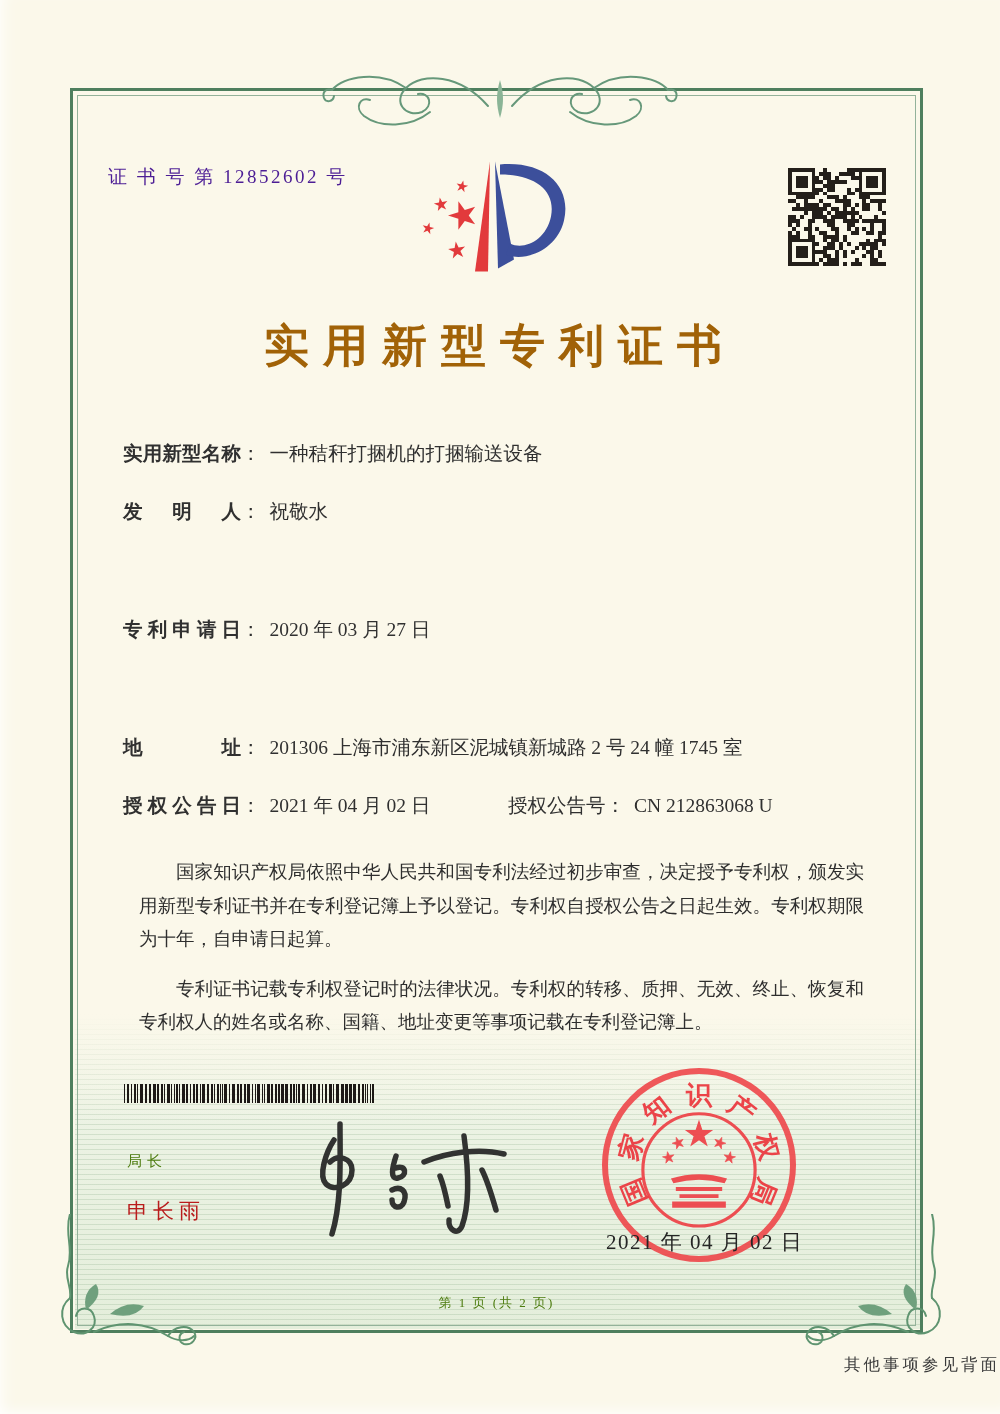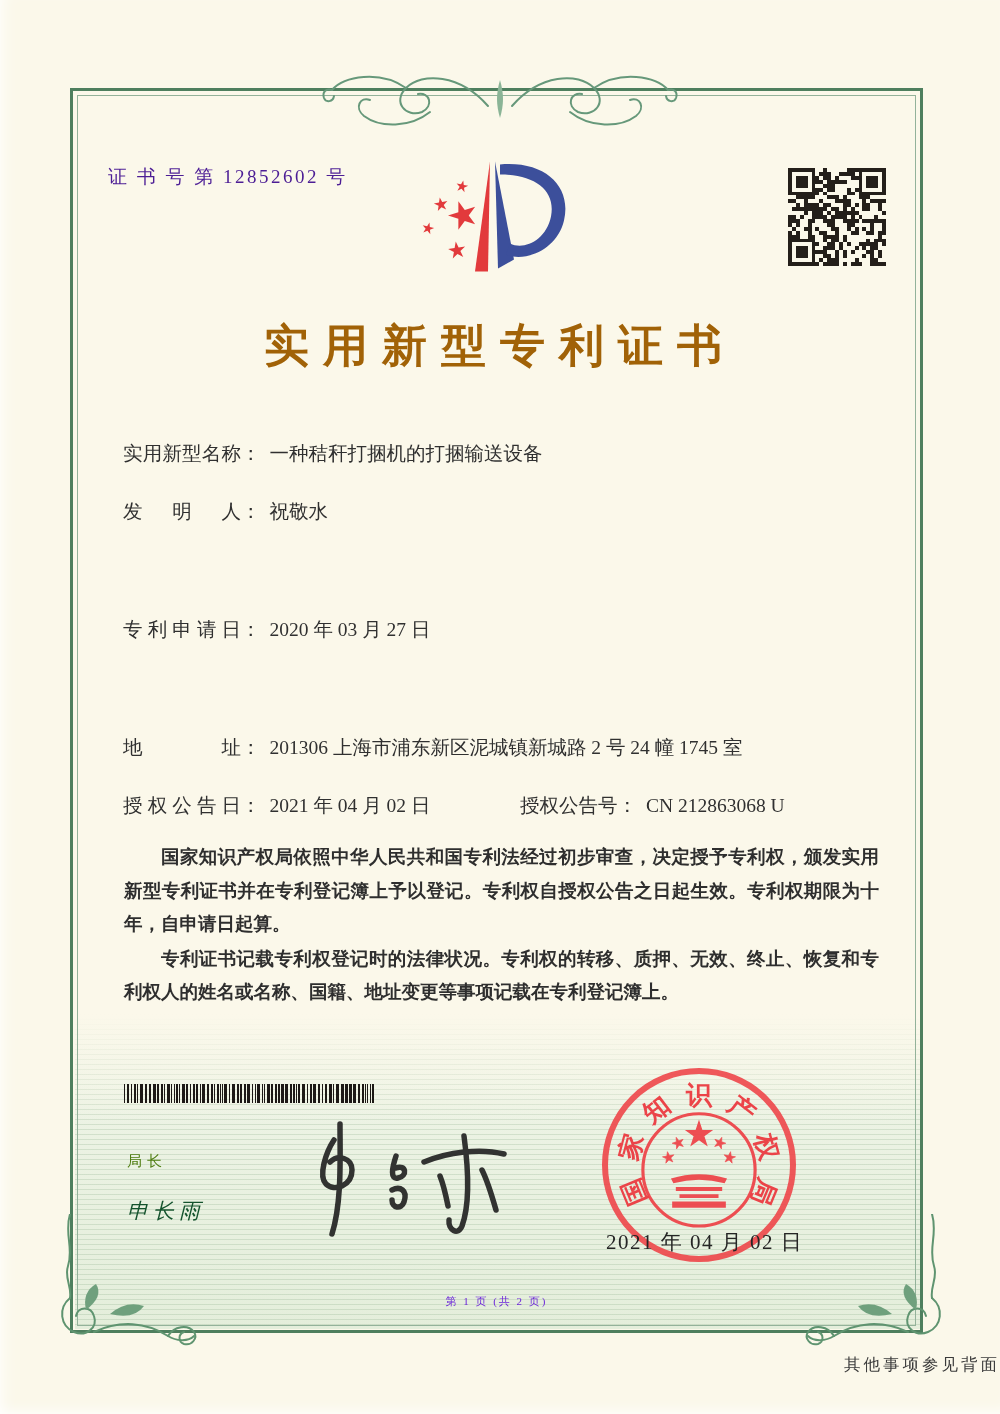--- a/index.html
+++ b/index.html
@@ -19,36 +19,36 @@
     background:
       linear-gradient(180deg, #fbf8ea 0px, rgba(251,248,234,0) 110px),
       repeating-linear-gradient(180deg, rgba(118,158,118,.22) 0px, rgba(118,158,118,.22) 1px, rgba(255,255,255,0) 1px, rgba(255,255,255,0) 5px),
       linear-gradient(180deg,#f0f5e8 0px,#e4eedb 100%);
   }
   .cert-no{position:absolute;left:108px;top:164px;font-size:19px;letter-spacing:2.5px;color:#4c1d95;z-index:2;}
   .logo{position:absolute;left:420px;top:156px;width:160px;height:140px;z-index:2;}
   .qr{position:absolute;left:788px;top:168px;width:98px;height:98px;z-index:2;}
   .title{position:absolute;left:0;right:0;top:316px;text-align:center;font-size:45px;font-weight:bold;letter-spacing:14px;color:#a16207;z-index:2;}
   .field-row{position:absolute;left:123px;width:780px;font-size:19.5px;color:#303030;z-index:2;}
-  .flabel{display:inline-block;width:118px;text-align:justify;text-align-last:justify;vertical-align:bottom;}
+  .flabel{display:inline-block;width:118px;text-align:justify;text-align-last:justify;vertical-align:bottom;font-weight:bold;}
   .fcolon{margin-right:9px;}
-  .grant2{position:absolute;left:385px;top:0;margin-left:12px;}
+  .grant2{position:absolute;left:385px;top:0;}
   .grant2 .fcolon{margin-right:9px;}
   .body-text{position:absolute;left:123px;top:840px;width:757px;font-size:18.5px;line-height:33.5px;text-align:justify;color:#2e2e2e;z-index:2;}
-  .body-text p{margin:1px;text-indent:2em;font-weight:bold;}
+  .body-text p{margin:16px;text-indent:2em;}
   .barcode{position:absolute;left:124px;top:1084px;z-index:2;}
   .issuer-title{position:absolute;left:127px;top:1152px;font-size:15px;letter-spacing:5px;color:#4d7c0f;z-index:2;}
-  .issuer-name{position:absolute;left:127px;top:1197px;font-size:21px;letter-spacing:5px;color:#14532d;z-index:2;font-style:italic;}
+  .issuer-name{position:absolute;left:127px;top:1197px;font-size:21px;letter-spacing:5px;color:#b91c1c;z-index:2;}
   .signature{position:absolute;left:268px;top:1118px;z-index:2;}
   .seal{position:absolute;left:602px;top:1068px;width:194px;height:194px;z-index:3;}
   .seal-ring{position:absolute;left:0;top:0;width:100%;height:100%;border:6px solid rgba(238,65,70,.88);border-radius:50%;box-sizing:border-box;}
   .seal-char{position:absolute;left:50%;top:50%;font-size:26px;font-weight:bold;color:rgba(235,58,64,.95);transform-origin:center;}
   .seal-emblem{position:absolute;left:50%;top:50%;transform:translate(-50%,-46%);opacity:.92;}
   .seal-date{position:absolute;left:606px;top:1228px;font-size:21px;letter-spacing:1.5px;color:#252525;z-index:4;}
-  .page-info{position:absolute;left:70px;width:853px;top:1294px;text-align:center;font-size:11px;color:#6d28d9;z-index:2;letter-spacing:2px;}
+  .page-info{position:absolute;left:70px;width:853px;top:1294px;text-align:center;font-size:13px;color:#4d7c0f;z-index:2;letter-spacing:2px;}
   .back-note{position:absolute;left:0;right:0;top:1354px;text-align:right;font-size:16.5px;letter-spacing:3px;color:#3a3a3a;z-index:2;}
   .ornament-top{position:absolute;left:308px;top:52px;z-index:1;}
   .flourish-bl{position:absolute;left:48px;top:1214px;z-index:1;}
   .flourish-br{position:absolute;left:802px;top:1214px;transform:scaleX(-1);z-index:1;}
 </style>
 </head>
 <body>
 
 <div class="paper">
 

